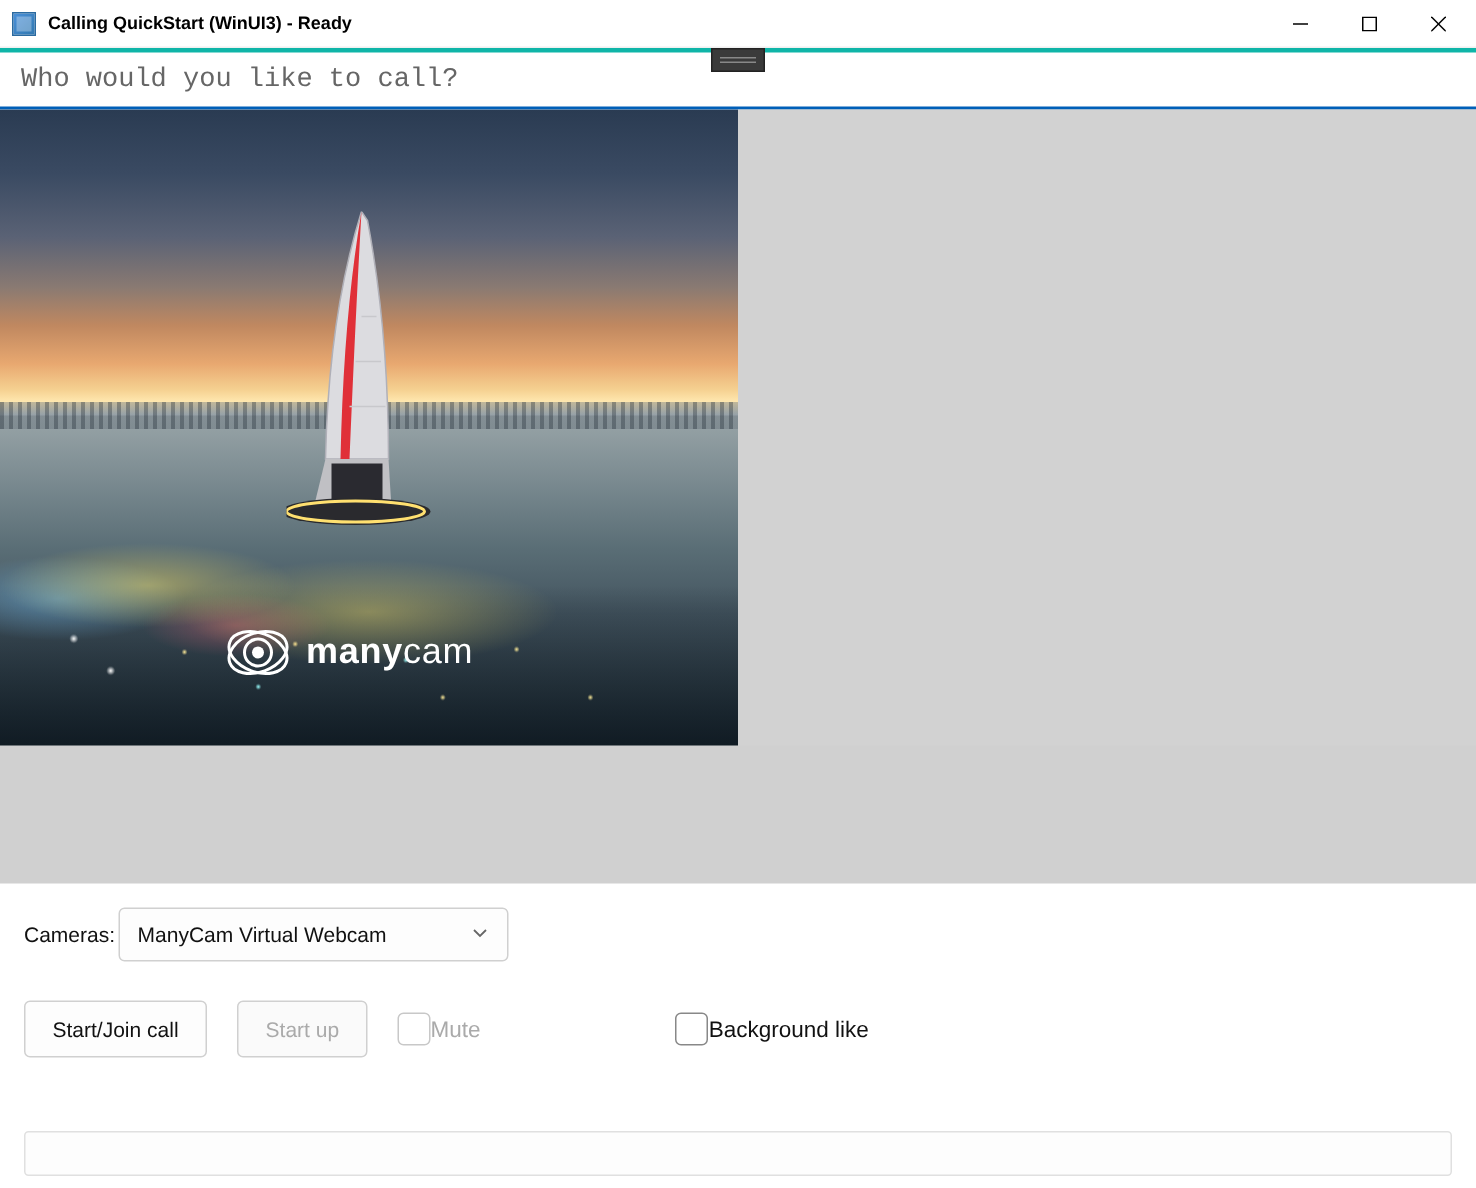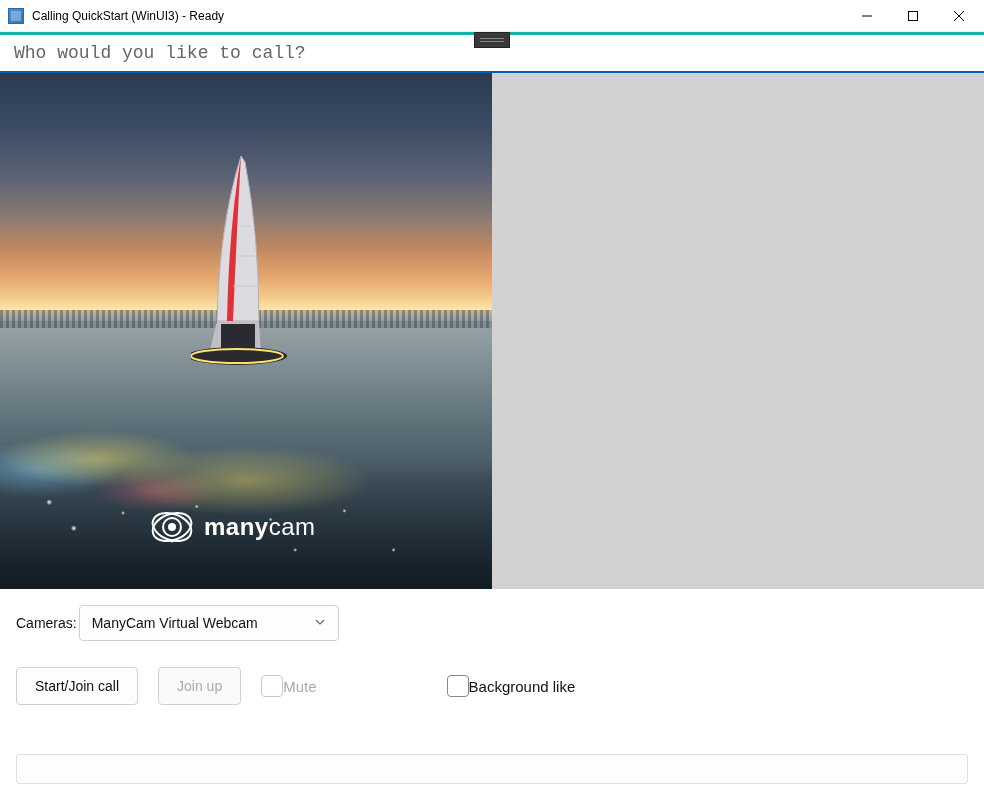--- a/index.html
+++ b/index.html
@@ -19,22 +19,22 @@
       height: 32px;
       display: flex;
       align-items: center;
       justify-content: space-between;
       padding: 0 2px 0 8px;
       background: #fff;
       border-bottom: 1px solid #f0f0f0;
     }
     .titlebar-left {
       display: flex;
-      align-items: center;
       gap: 8px;
+      font-weight: bold;
     }
     .app-icon {
       width: 16px;
       height: 16px;
       background: linear-gradient(135deg, #4a90d9, #3178b0);
       border: 1px solid #2a6aa0;
       position: relative;
     }
     .app-icon::after {
       content: "";
@@ -109,21 +109,21 @@
     .call-input::placeholder {
       color: #666;
     }
     .video-area {
       height: 516px;
       display: flex;
       background: #d0d0d0;
     }
     .video-tile {
       width: 492px;
-      height: 516px;
+      height: 424px;
       position: relative;
       overflow: hidden;
     }
     .video-tile.empty {
       background: #d2d2d2;
     }
     .sky {
       position: absolute;
       inset: 0;
       background: linear-gradient(
@@ -385,21 +385,21 @@
       <span>ManyCam Virtual Webcam</span>
       <span class="chev">
         <svg width="12" height="12" viewBox="0 0 12 12">
             <path d="M2 4 L6 8 L10 4" fill="none" stroke="#666" stroke-width="1.2"></path>
           </svg>
       </span>
     </div>
   </div>
   <div class="action-row">
     <button class="btn">Start/Join call</button>
-    <button class="btn disabled">Join up</button>
+    <button class="btn disabled">Start up</button>
     <div class="check-wrap">
       <div class="checkbox disabled"></div>
       <div class="check-label disabled">Mute</div>
     </div>
     <div class="spacer"></div>
     <div class="check-wrap">
       <div class="checkbox"></div>
       <div class="check-label">Background like</div>
     </div>
   </div>

